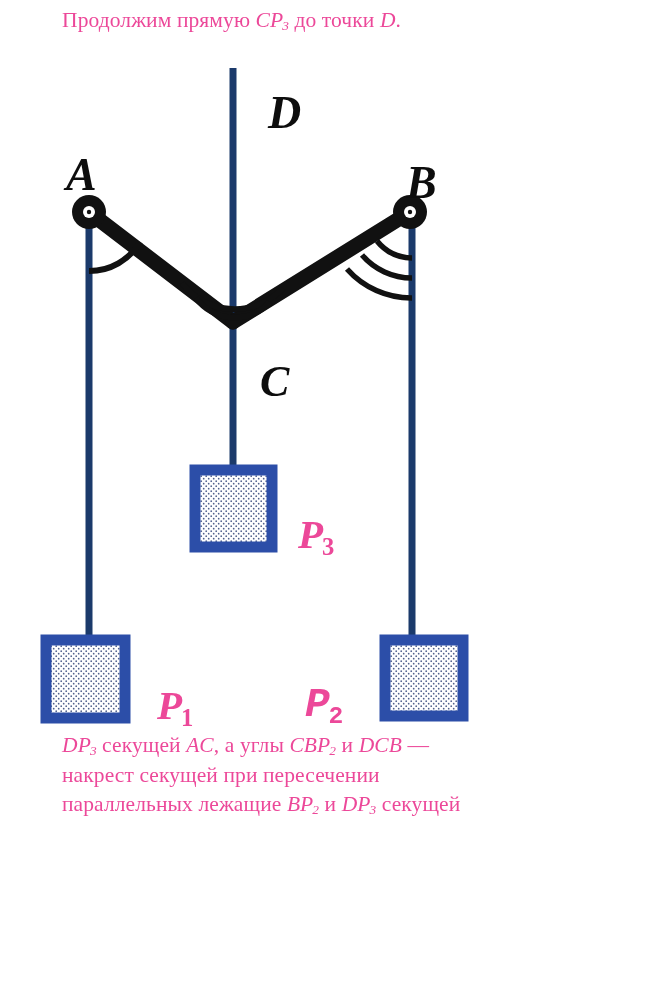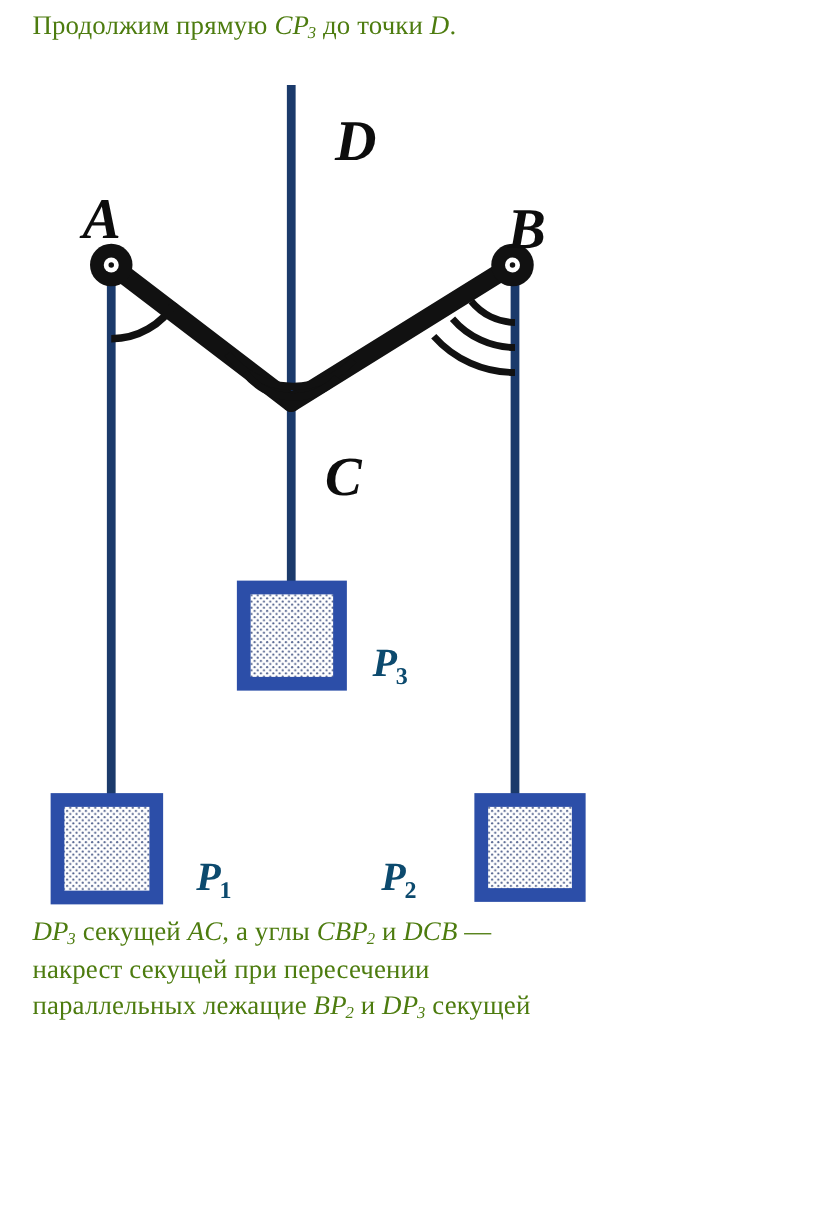--- a/index.html
+++ b/index.html
@@ -15,22 +15,23 @@
     font-family: "Liberation Serif", "DejaVu Serif", serif;
     color: #000000;
   }
 
   
   .text-line {
     position: absolute;
     font-size: 21.5px;
     line-height: 1.0;
     white-space: nowrap;
-    color: #4d7c0f;
+    color: #ec4899;
     letter-spacing: 0.1px;
+    margin-left: 36px;
   }
   .intro-line {
     left: 26px;
     top: 10px;
   }
   .concl {
     position: absolute;
     left: 26px;
     top: 735px;
     width: 600px;
@@ -72,34 +73,34 @@
   }
   .lbl-D { left: 268px; top: 50px;  font-size: 46px; }
   .lbl-A { left: 66px;  top: 112px; font-size: 46px; }
   .lbl-B { left: 406px; top: 120px; font-size: 46px; }
   .lbl-C { left: 260px; top: 320px; font-size: 44px; }
 
   .w-label {
     position: absolute;
     font-style: italic;
     font-weight: bold;
-    color: #0c4a6e;
-    font-size: 32px;
+    color: #ec4899;
+    font-size: 41px;
     line-height: 1;
     white-space: nowrap;
   }
   .w-label sub {
     font-size: 0.60em;
     vertical-align: -0.30em;
     font-style: normal;
     font-weight: bold;
   }
   .lbl-P3 { left: 298px; top: 474px; }
   .lbl-P1 { left: 143px; top: 645px; margin-left: 14px; }
-  .lbl-P2 { left: 305px; top: 645px; }
+  .lbl-P2 { left: 305px; top: 645px; font-family: Liberation Mono, monospace; }
 </style>
 </head>
 <body>
 
 <div class="text-line intro-line">
   <span>Продолжим прямую </span><span class="it">CP</span><sub>3</sub><span> до точки </span><span class="it">D</span><span>.</span>
 </div>
 
 <div id="diagram">
 

